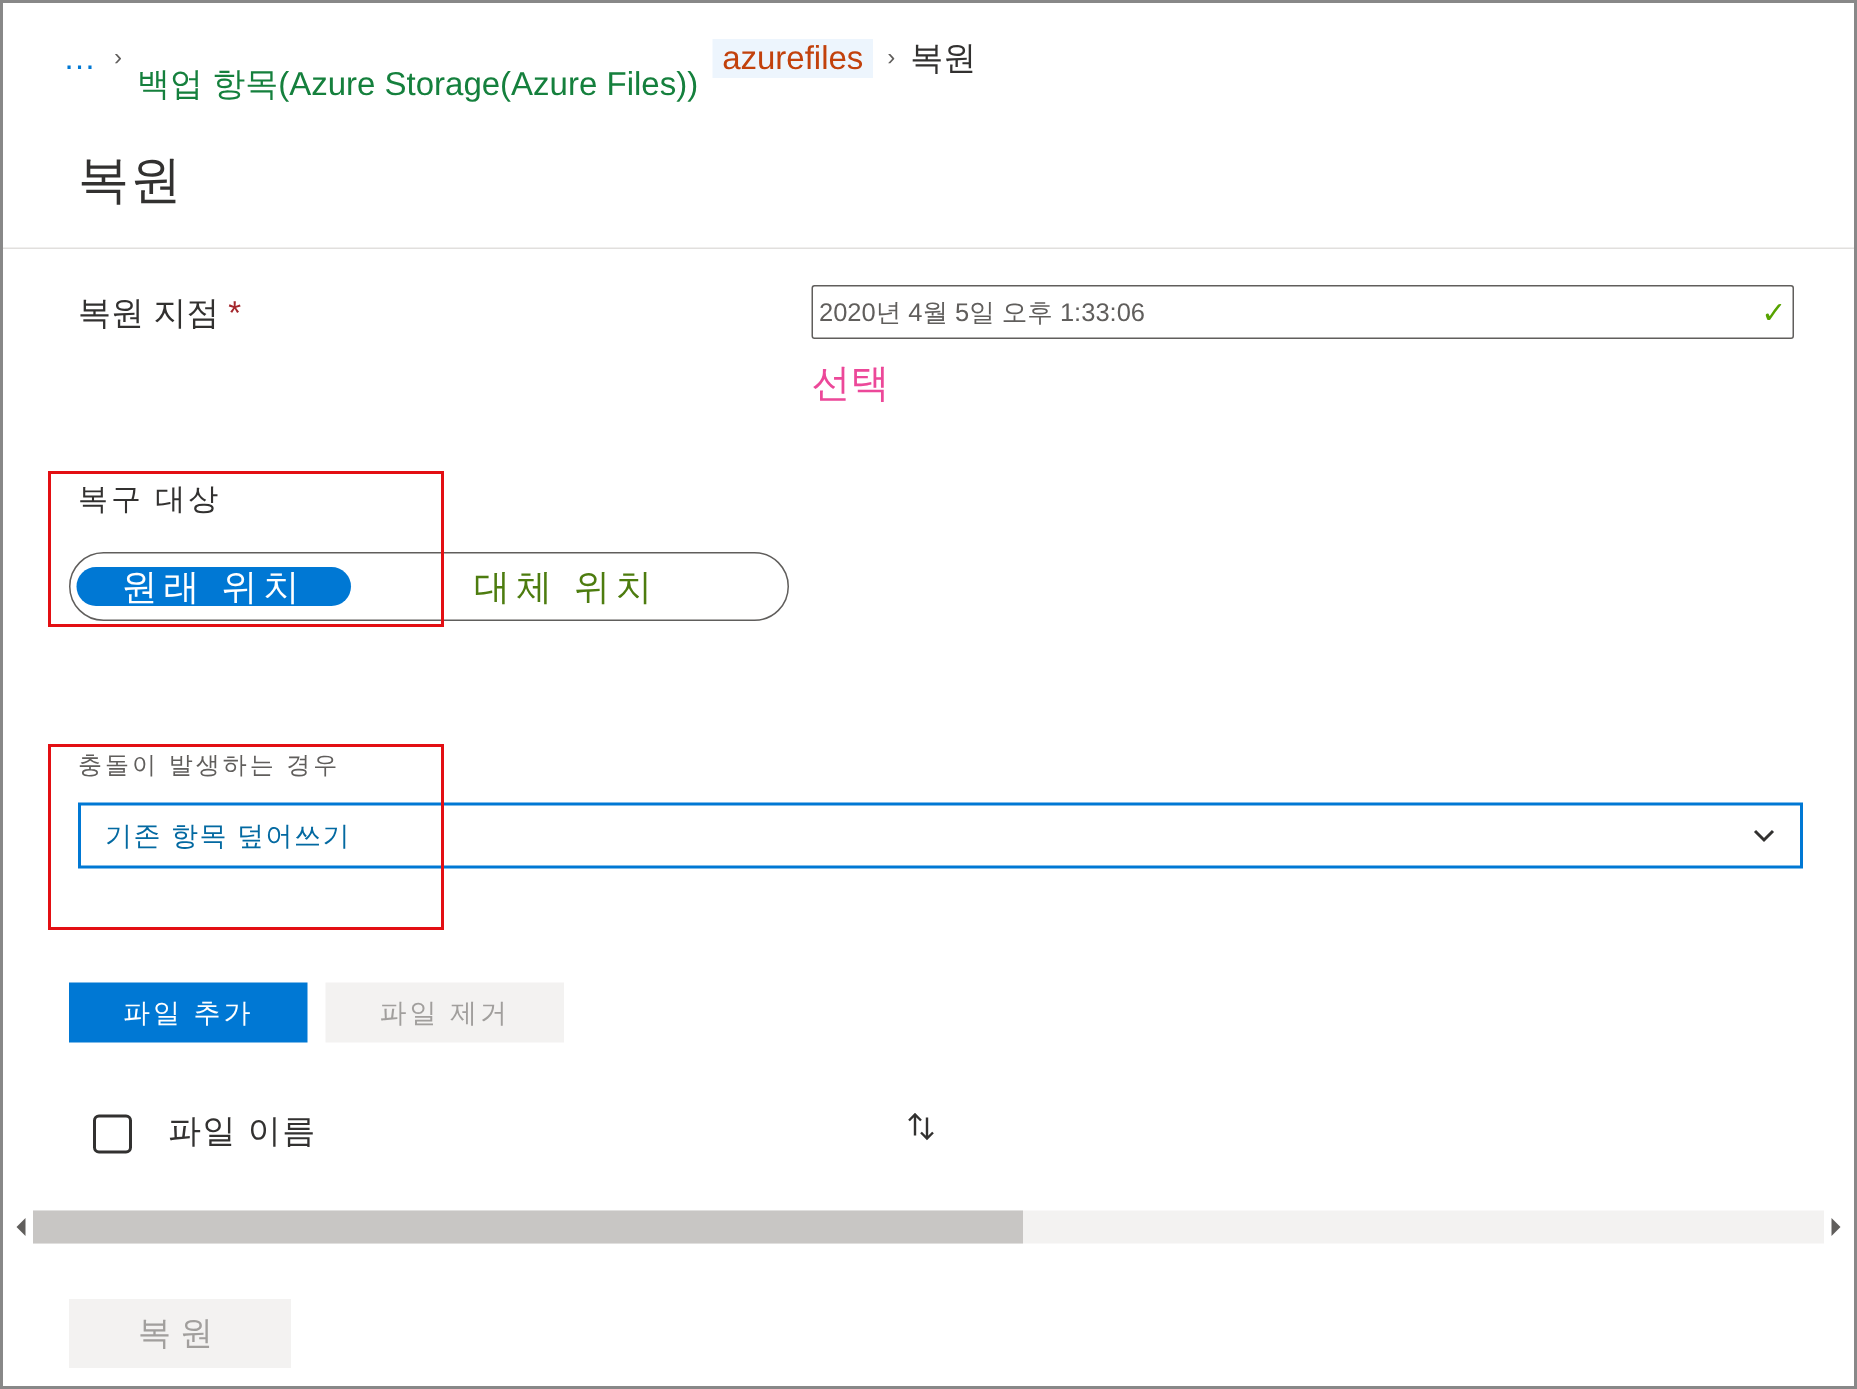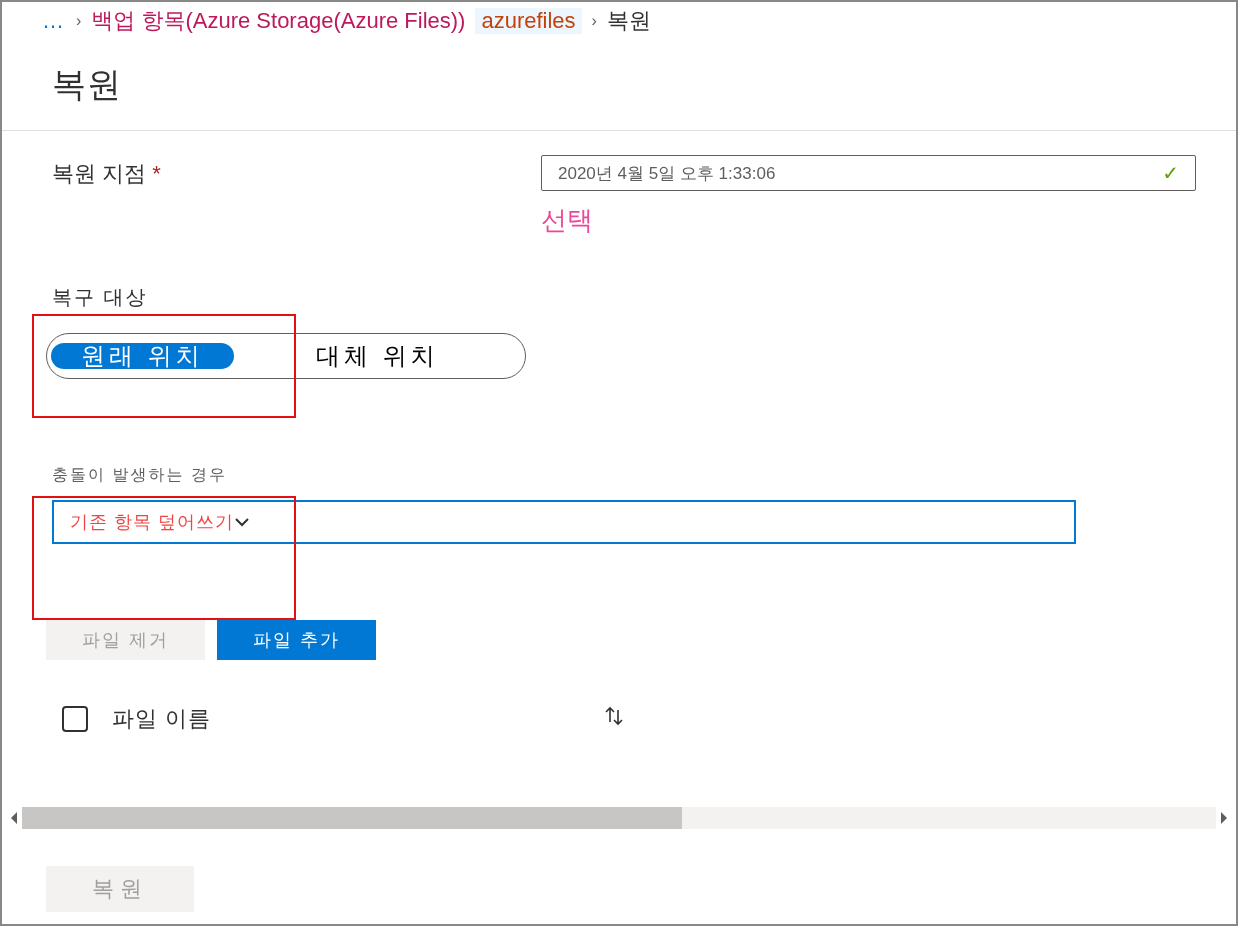--- a/index.html
+++ b/index.html
@@ -14,21 +14,21 @@
   }
   .breadcrumb {
     display: flex;
     align-items: center;
     padding: 4px 20px 10px 40px;
     font-size: 22px;
     gap: 10px;
   }
   .breadcrumb .dots { color: #0078d4; letter-spacing: 2px; }
   .breadcrumb .sep { color: #605e5c; font-size: 16px; }
-  .breadcrumb .bc-link { color: #be185d; }
+  .breadcrumb .bc-link { color: #15803d; margin-top: 35px; }
   .breadcrumb .bc-link-shaded {
     color: #c2410c;
     background: #edf5fd;
     padding: 0 6px;
   }
   .breadcrumb .bc-current { color: #323130; }
   .page-title {
     font-size: 34px;
     font-weight: 400;
     padding: 16px 20px 22px 50px;
@@ -45,21 +45,21 @@
   .label-col .req { color: #a4262c; margin-left: 6px; }
   .field-col { flex: 1; }
   .rp-input {
     width: 655px;
     height: 36px;
     border: 1px solid #605e5c;
     border-radius: 2px;
     display: flex;
     align-items: center;
     justify-content: space-between;
-    padding: 0 16px;
+    padding: 0 4px;
     font-size: 17px;
     color: #605e5c;
   }
   .rp-check { color: #57a300; font-size: 20px; }
   .select-link {
     color: #ec4899;
     font-size: 26px;
     margin-top: 12px;
     display: inline-block;
     cursor: pointer;
@@ -94,37 +94,38 @@
     height: 26px;
     display: flex;
     align-items: center;
     justify-content: center;
     font-size: 24px;
     padding: 0 30px;
     letter-spacing: 4px;
     white-space: nowrap;
   }
   .toggle-opt.active { background: #0078d4; color: #fff; }
-  .toggle-opt.inactive { color: #000000; flex: 1; }
+  .toggle-opt.inactive { color: #4d7c0f; flex: 1; }
   .conflict-label {
     font-size: 16px;
     color: #605e5c;
     margin-top: 86px;
     letter-spacing: 2px;
   }
   .conflict-select {
     margin-top: 14px;
     border: 2px solid #0078d4;
     height: 44px;
-    width: 1024px;
-    display: flex;
-    align-items: center;
+    width: 1150px;
+    display: flex;
+    align-items: center;
+    justify-content: space-between;
     padding: 0 16px;
     font-size: 18px;
-    color: #ef4444;
+    color: #0369a1;
     letter-spacing: 1px;
   }
   .chev-down { width: 16px; height: 16px; }
   .chev-down svg { stroke: #323130; stroke-width: 2; fill: none; }
   .btn-row {
     display: flex;
     gap: 12px;
     margin-top: 76px;
     margin-left: -6px;
   }
@@ -135,21 +136,21 @@
     justify-content: center;
     font-size: 18px;
     padding: 0 36px;
     letter-spacing: 2px;
     border: none;
   }
   .btn-primary { background: #0078d4; color: #fff; }
   .btn-disabled { background: #f3f2f1; color: #a19f9d; }
   .table-header {
     display: flex;
-    align-items: center;
+    align-items: flex-end;
     margin-top: 44px;
     font-size: 22px;
   }
   .th-checkbox {
     width: 26px; height: 26px;
     border: 2px solid #323130;
     border-radius: 4px;
     margin-left: 10px;
     margin-right: 24px;
   }
@@ -231,22 +232,22 @@
   <div class="conflict-select">
     <span>기존 항목 덮어쓰기</span>
     <span class="chev-down">
       <svg viewBox="0 0 16 16">
           <polyline points="2,5 8,11 14,5"></polyline>
         </svg>
     </span>
   </div>
 
   <div class="btn-row">
+    <button class="btn btn-primary">파일 추가</button>
     <button class="btn btn-disabled">파일 제거</button>
-    <button class="btn btn-primary">파일 추가</button>
   </div>
 
   <div class="table-header">
     <div class="th-checkbox"></div>
     <div class="th-name">파일 이름</div>
     <div class="th-sort">
       <svg viewBox="0 0 24 24" width="24" height="24">
         <path d="M8 4 L8 18 M4 8 L8 4 L12 8"></path>
         <path d="M16 20 L16 6 M12 16 L16 20 L20 16"></path>
       </svg>

